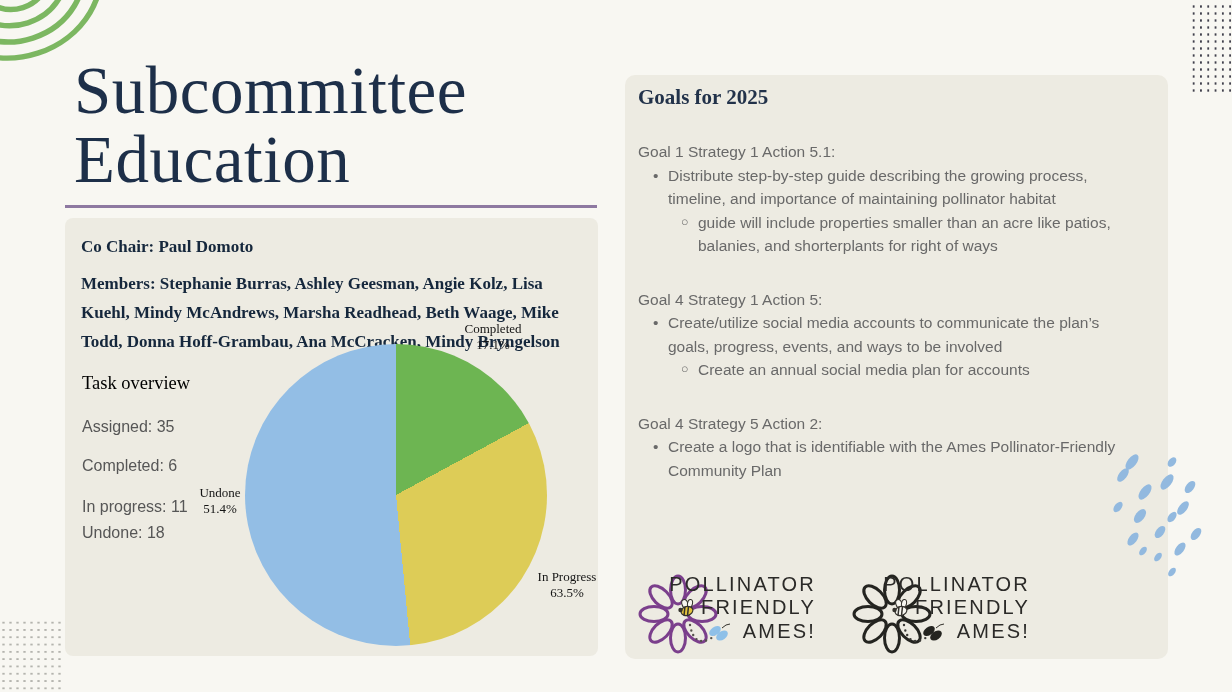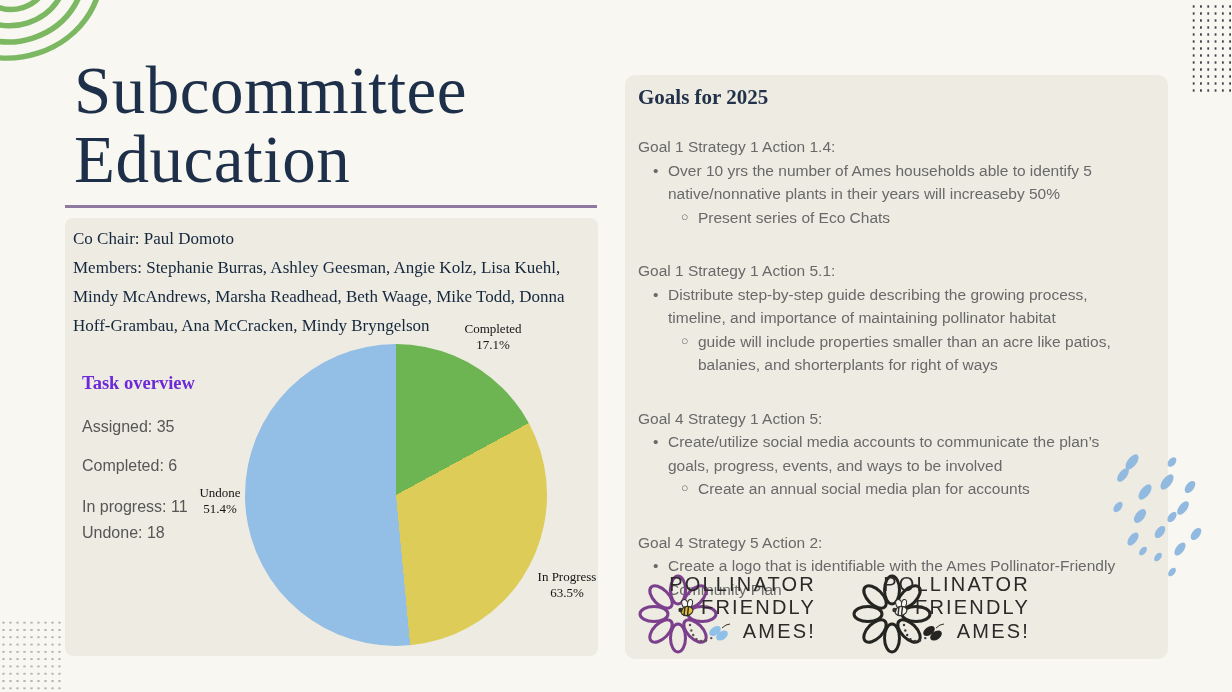--- a/index.html
+++ b/index.html
@@ -14,26 +14,26 @@
     font-size:67px;line-height:69px;color:#1d2f49;letter-spacing:.5px;
   }
   .divider{position:absolute;left:65px;top:205px;width:532px;height:3px;background:#8e79a1}
 
   .left-card{
     position:absolute;left:65px;top:218px;width:533px;height:438px;
     background:#edebe2;border-radius:8px;
   }
   .members-block{padding:6px 8px 0 8px}
   .co-chair,.members{
-    font-family:"Liberation Serif",serif;font-weight:400;color:#15273c;
-    font-size:17px;line-height:29px;margin:0;
+    font-family:"Liberation Serif",serif;font-weight:700;color:#15273c;
+    font-size:17px;line-height:29px;margin:8px;
   }
   .task-heading{
     position:absolute;left:17px;top:155px;
-    font-family:"Liberation Serif",serif;font-weight:700;font-size:18.5px;color:#6d28d9;
+    font-family:"Liberation Serif",serif;font-weight:400;font-size:18.5px;color:#000000;
   }
   .stat{position:absolute;left:17px;font-size:16px;color:#565656}
   .stat.s0{top:200px}.stat.s1{top:239px}.stat.s2{top:280px}.stat.s3{top:306px}
 
   .pie{
     position:absolute;left:180px;top:126px;width:302px;height:302px;border-radius:50%;
   }
   .pie-label{
     position:absolute;font-family:"Liberation Serif",serif;font-size:13px;
     line-height:16px;color:#141414;text-align:center;
@@ -124,25 +124,20 @@
   <div class="pie-label pl-inprogress">
     <span>In Progress</span><br>
     <span>63.5%</span>
   </div>
 </div>
 
 <div class="right-card">
   <h2 class="goals-heading">Goals for 2025</h2>
   <div class="sections">
 
-    <div class="gsec first">
-      <div class="ghead">Goal 1 Strategy 1 Action 1.4:</div>
-      <div class="b1">Over 10 yrs the number of Ames households able to identify 5 native/nonnative plants in their years will increaseby 50%</div>
-      <div class="b2">Present series of Eco Chats</div>
-    </div>
 
     <div class="gsec">
       <div class="ghead">Goal 1 Strategy 1 Action 5.1:</div>
       <div class="b1">Distribute step-by-step guide describing the growing process, timeline, and importance of maintaining pollinator habitat</div>
       <div class="b2">guide will include properties smaller than an acre like patios, balanies, and shorterplants for right of ways</div>
     </div>
 
     <div class="gsec">
       <div class="ghead">Goal 4 Strategy 1 Action 5:</div>
       <div class="b1">Create/utilize social media accounts to communicate the plan’s goals, progress, events, and ways to be involved</div>

